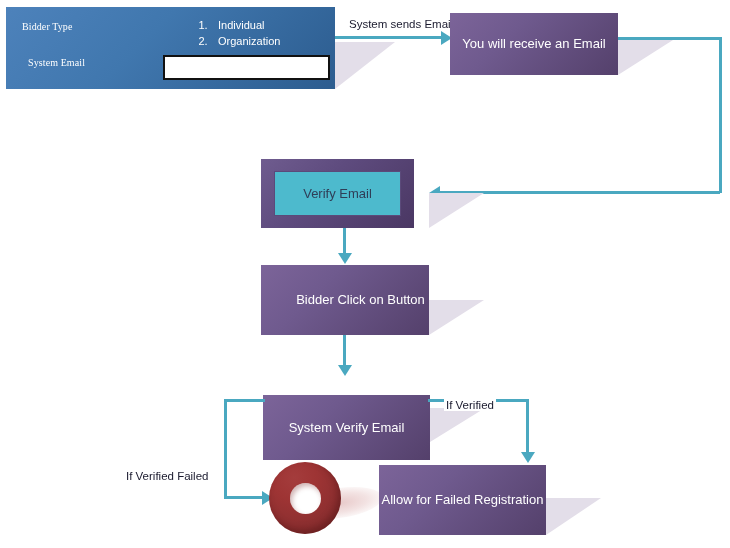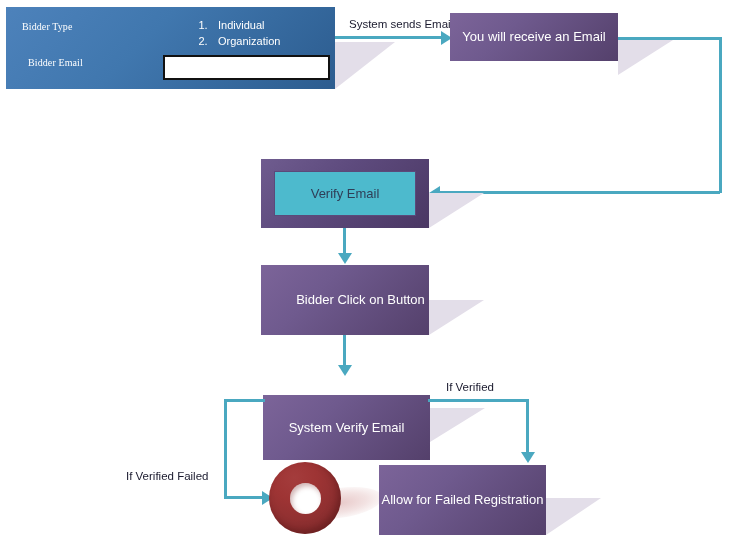--- a/index.html
+++ b/index.html
@@ -76,23 +76,23 @@
     background: linear-gradient(135deg, #7c6499 0%, #6f5a8e 35%, #54406b 100%);
     font-size: 13px;
   }
   
   .wedge {
     position: absolute;
     background: #e3dee9;
     pointer-events: none;
   }
 
-  #node-receive { left: 450px; top: 13px; width: 168px; height: 48px; }
+  #node-receive { left: 450px; top: 13px; width: 168px; height: 62px; }
   #node-verify-outer {
-    left: 261px; top: 159px; width: 168px; height: 69px;
+    left: 261px; top: 159px; width: 153px; height: 69px;
     background: linear-gradient(135deg, #6f5c8f 0%, #5e4b7e 40%, #4a3763 100%);
     display: block;
     padding-left: 34px;
   }
   #node-verify-inner {
     position: absolute;
     left: 13px; top: 12px; right: 13px; bottom: 12px;
     background: #4dbacd;
     border: 1.5px solid #5b4a7a;
     display: flex;
@@ -187,21 +187,21 @@
       <div class="opt">
         <span class="num">1.</span>
         <span>Individual</span>
       </div>
       <div class="opt">
         <span class="num">2.</span>
         <span>Organization</span>
       </div>
     </div>
     <div class="row" id="bidder-email-row">
-      <span class="form-label">Bidder Email</span>
+      <span class="form-label">System Email</span>
     </div>
     <input id="email-input" type="text" placeholder="" style="">
   </div>
 
   <div class="conn h" style="left:335px; top:36px; width:108px;"></div>
   <div class="arrow right" style="left:441px; top:30.5px;"></div>
   <div class="edge-label" style="left:347px; top:18px;">System sends Email</div>
 
   <div class="wedge" style="left:618px; top:40px; width:55px; height:35px;
               clip-path: polygon(0 0, 100% 0, 0 100%);"></div>
@@ -228,21 +228,21 @@
   <div class="conn v" style="left:343px; top:335px; height:30px;"></div>
   <div class="arrow down" style="left:337.5px; top:365px;"></div>
 
   <div class="wedge" style="left:430px; top:408px; width:55px; height:34px;
               clip-path: polygon(0 0, 100% 0, 0 100%);"></div>
   <div class="node purple" id="node-sysverify">System Verify Email</div>
 
   <div class="conn h" style="left:428px; top:399px; width:101px;"></div>
   <div class="conn v" style="left:526px; top:399px; height:54px;"></div>
   <div class="arrow down" style="left:520.5px; top:452px;"></div>
-  <div class="edge-label" style="left:444px; top:381px;">If Verified</div>
+  <div class="edge-label" style="left:444px; top:399px;">If Verified</div>
 
   <div class="conn h" style="left:224px; top:399px; width:41px;"></div>
   <div class="conn v" style="left:224px; top:399px; height:99px;"></div>
   <div class="conn h" style="left:224px; top:496px; width:40px;"></div>
   <div class="arrow right" style="left:262px; top:490.5px;"></div>
   <div class="edge-label" style="left:124px; top:470px;">If Verified Failed</div>
 
   <div id="donut-shadow"></div>
   <div id="donut">
     <div id="donut-hole"></div>

